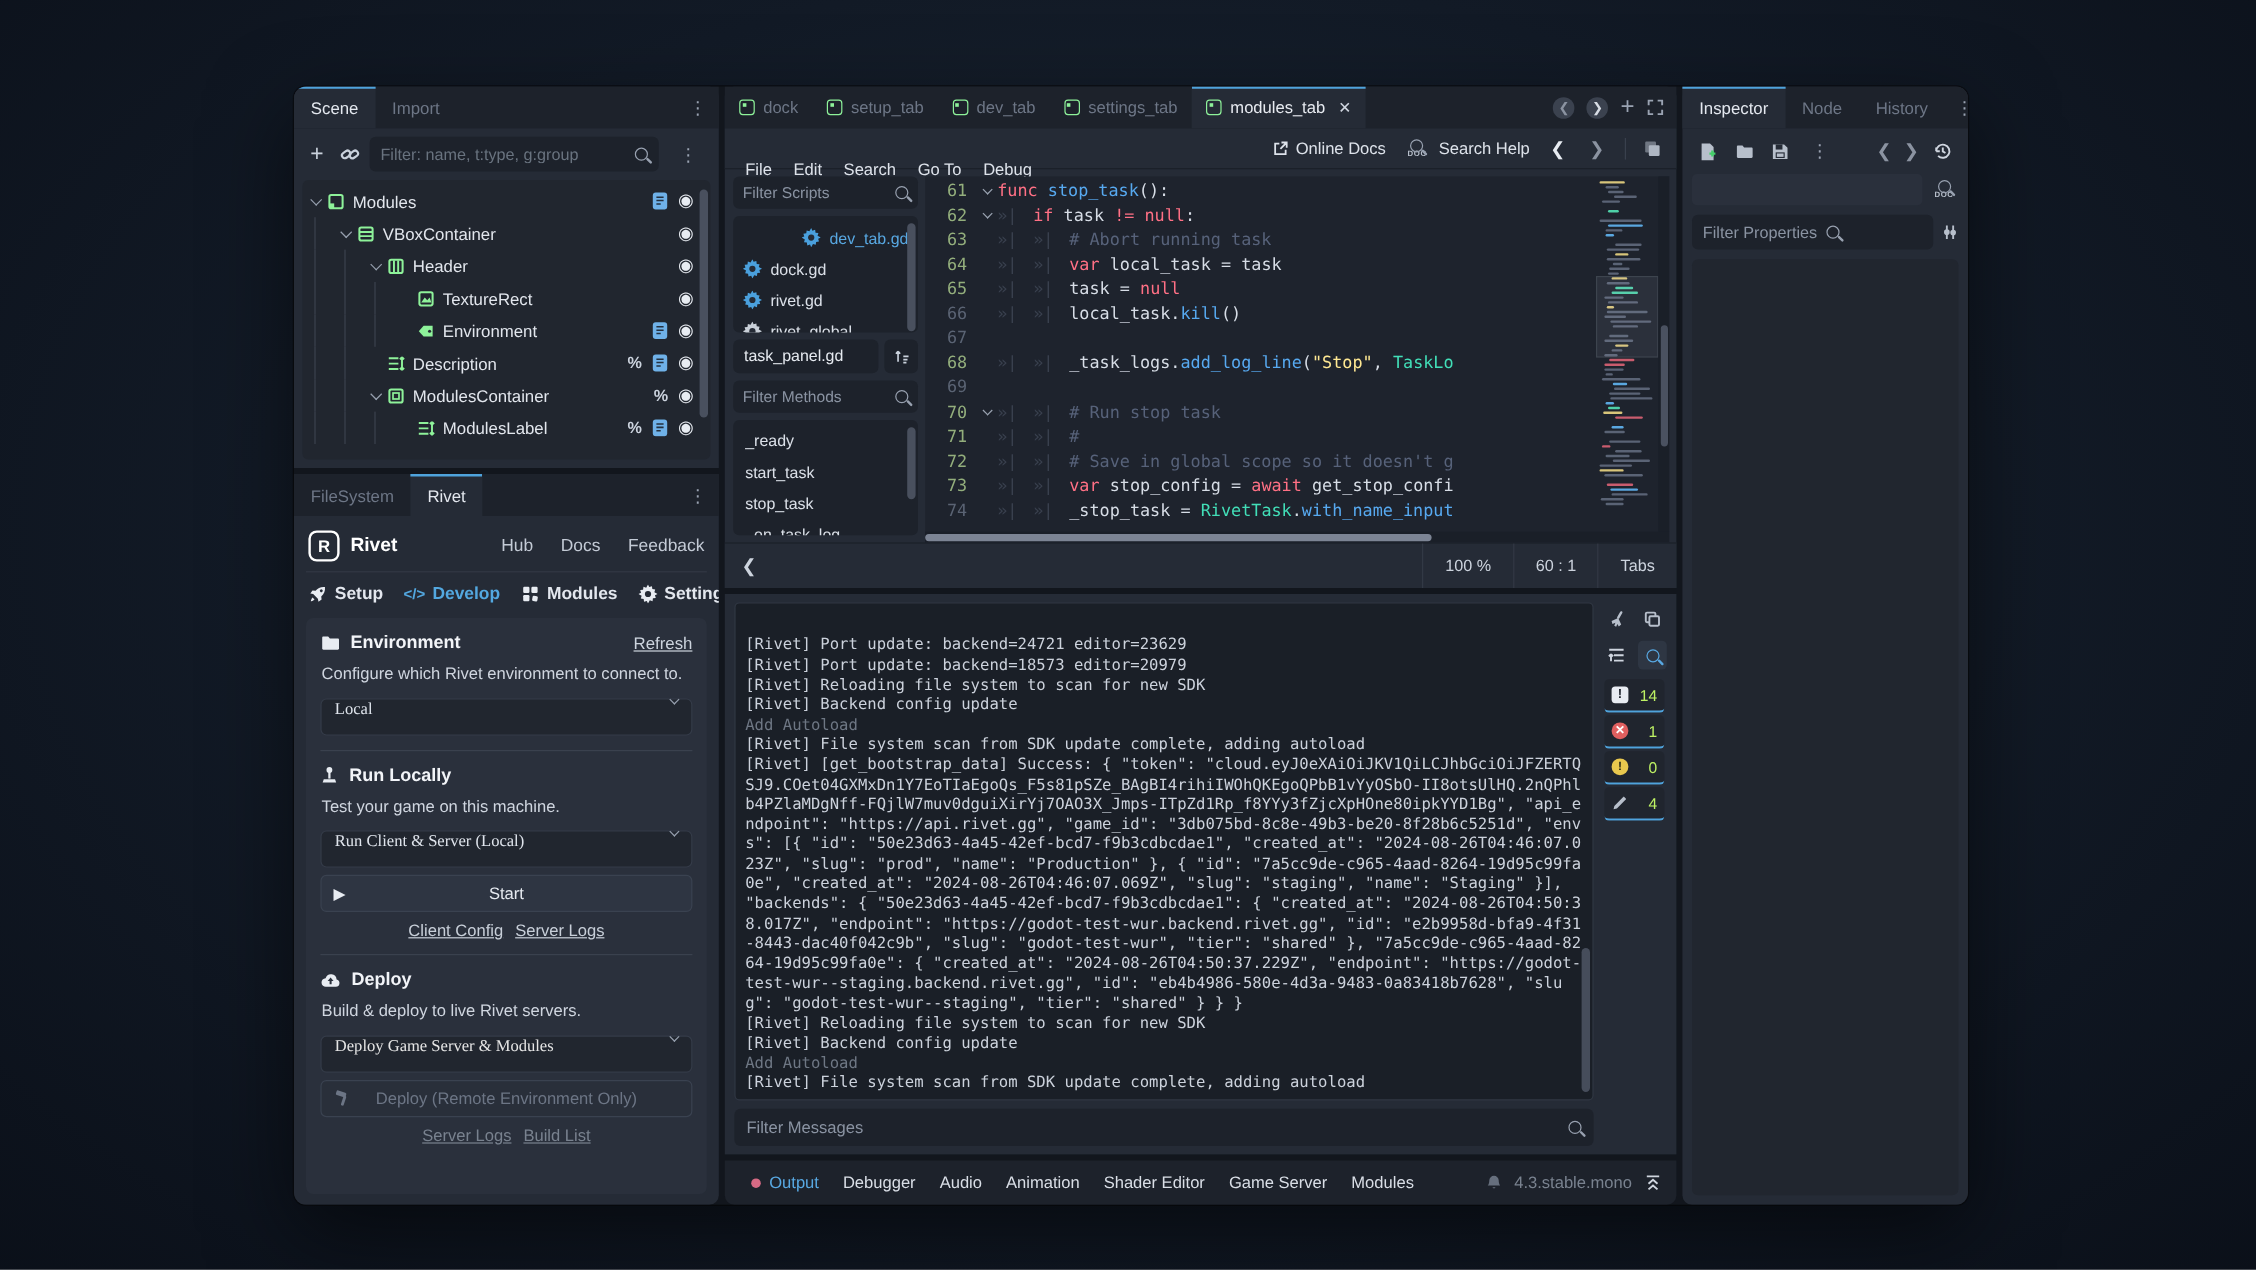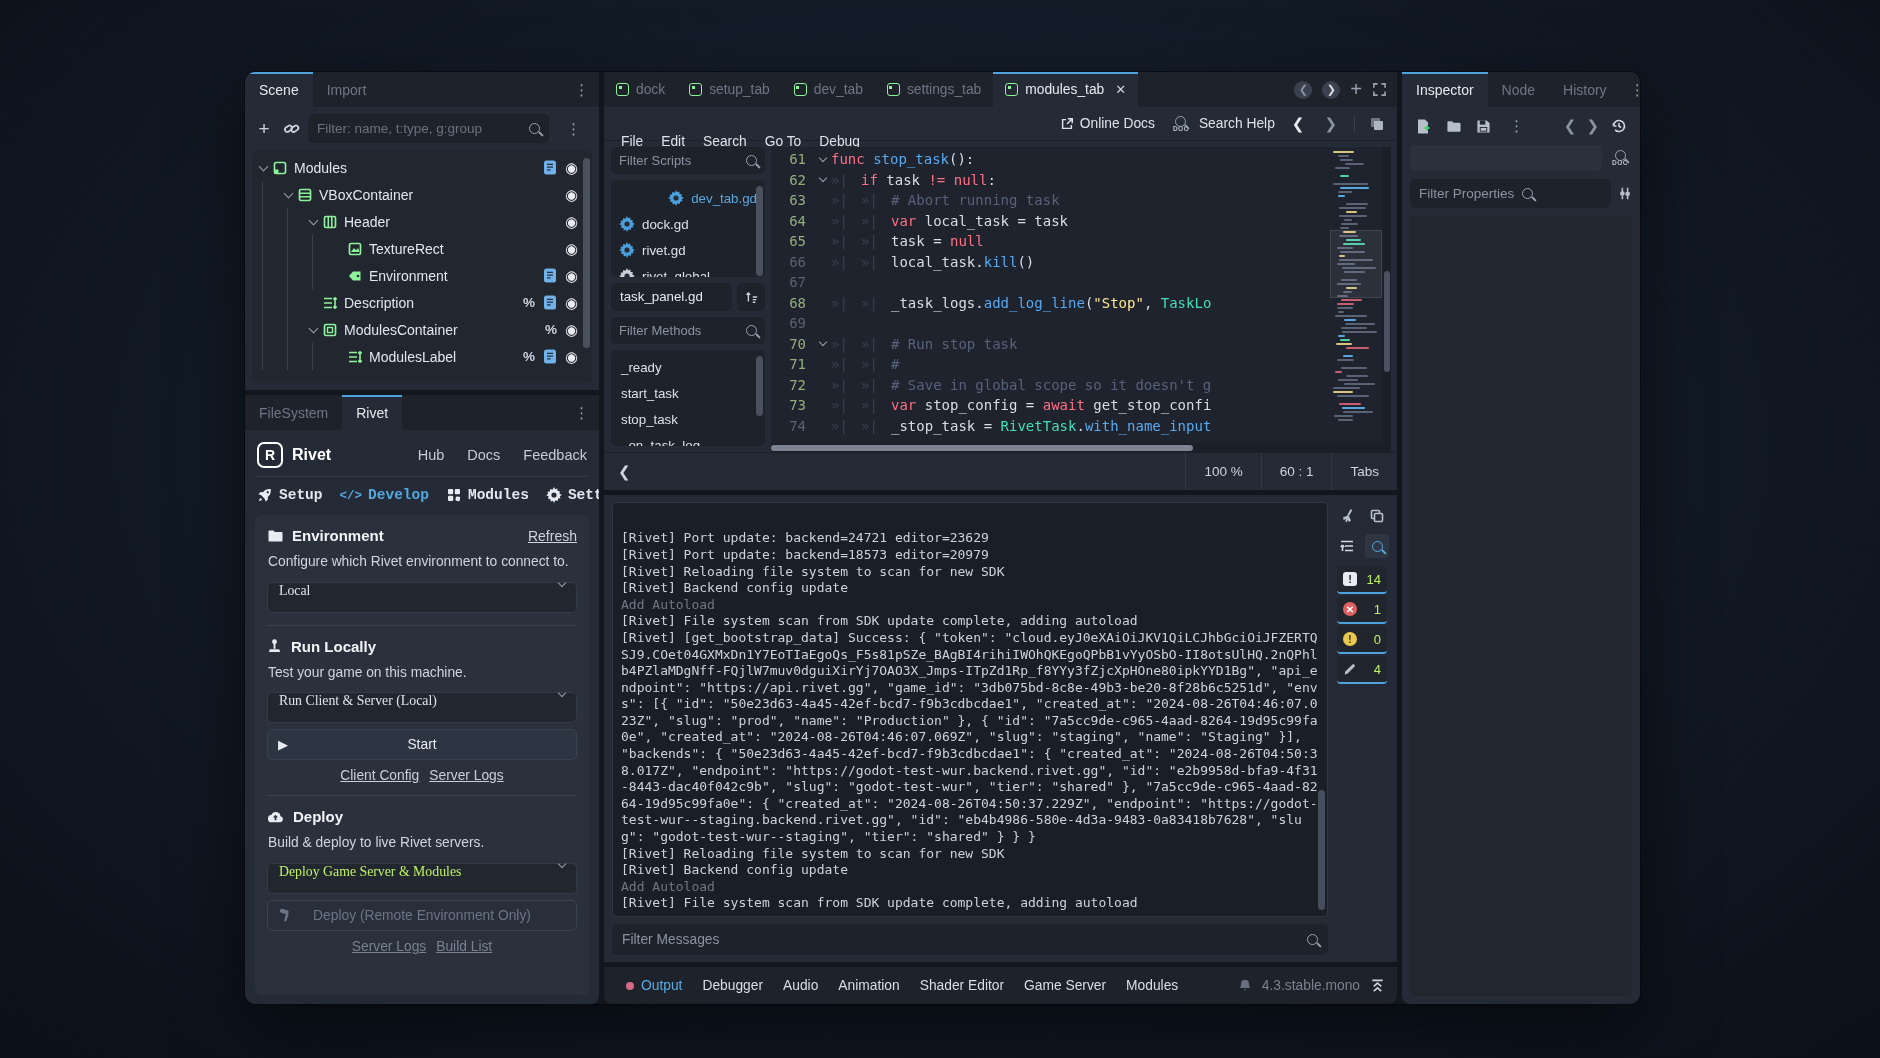--- a/index.html
+++ b/index.html
@@ -54,29 +54,29 @@
   .vscroll-thumb { position:absolute; right:2px; width:7px; border-radius:4px; background:#49505e; }
 
   
   .dock-panel { flex:1; border-radius:0 0 8px 8px;}
   .rivet-body { flex:1; padding:9px 10px; display:flex; flex-direction:column; gap:8px; overflow:hidden;}
   .rivet-head { display:flex; align-items:center; gap:9px; padding:3px 2px 8px 2px; border-bottom:1px solid #323945;}
   .rivet-logo { width:26px; height:26px; border:2.5px solid #fff; border-radius:7px; display:flex; align-items:center; justify-content:center; color:#fff; font-weight:bold; font-size:14px; }
   .rivet-brand { font-weight:bold; font-size:16px; color:#fff; flex:1;}
   .rivet-link { color:#c3cad5; font-size:14.5px; margin-left:14px; }
   .rivet-nav { display:flex; align-items:center; gap:17px; padding:2px 2px 4px 2px; }
-  .rnav { display:flex; gap:6px; color:#e3e7ee; font-size:14.5px; font-weight:600;font-family:Liberation Mono, monospace;}
+  .rnav { display:flex; gap:6px; color:#e3e7ee; font-size:14.5px; font-weight:600;}
   .rnav.active { color:#53a8e0; }
   .rcard { background:#2a303c; border-radius:6px; padding:12px 12px 14px 12px; flex:1; display:flex; flex-direction:column; }
   .sec-title { display:flex; align-items:center; gap:9px; font-weight:bold; font-size:15px; color:#f2f4f8; }
   .sec-action { margin-left:auto; color:#cdd4de; font-size:14px; text-decoration:underline; font-weight:normal;}
   .sec-desc { color:#cfd5df; font-size:13.8px; margin:9px 1px 10px 1px; line-height:1.35;}
   .select { background:#21262f; border:1px solid #343b48; border-radius:5px; height:31px; display:flex; align-items:flex-start; padding:0 11px; color:#dfe4ec; font-size:13.8px;font-family:Liberation Serif, serif; }
   .select .chev { margin-left:auto; width:6px; height:6px; margin-top:-3px;}
-  .select.disabled { color:#bef264; }
+  .select.disabled { color:#e5e5e5; }
   .btn { background:#2e3542; border:1px solid #3a4250; border-radius:5px; height:31px; display:flex; align-items:center; justify-content:center; color:#e6eaf0; font-size:13.8px; margin-top:6px; position:relative;}
   .btn .btn-ic { position:absolute; left:10px; }
   .btn.disabled { color:#6c7585; background:#292f3a;}
   .links-row { display:flex; justify-content:center; gap:10px; margin-top:8px; }
   .ulink { color:#c8cfd9; text-decoration:underline; font-size:13.8px;}
   .ulink.dim { color:#79828f; }
   .sec-divider { border-top:1px solid #3a414e; margin:12px 0; }
 
   
   .script-editor { height:418px; flex:none; border-radius:8px 8px 0 0;}

